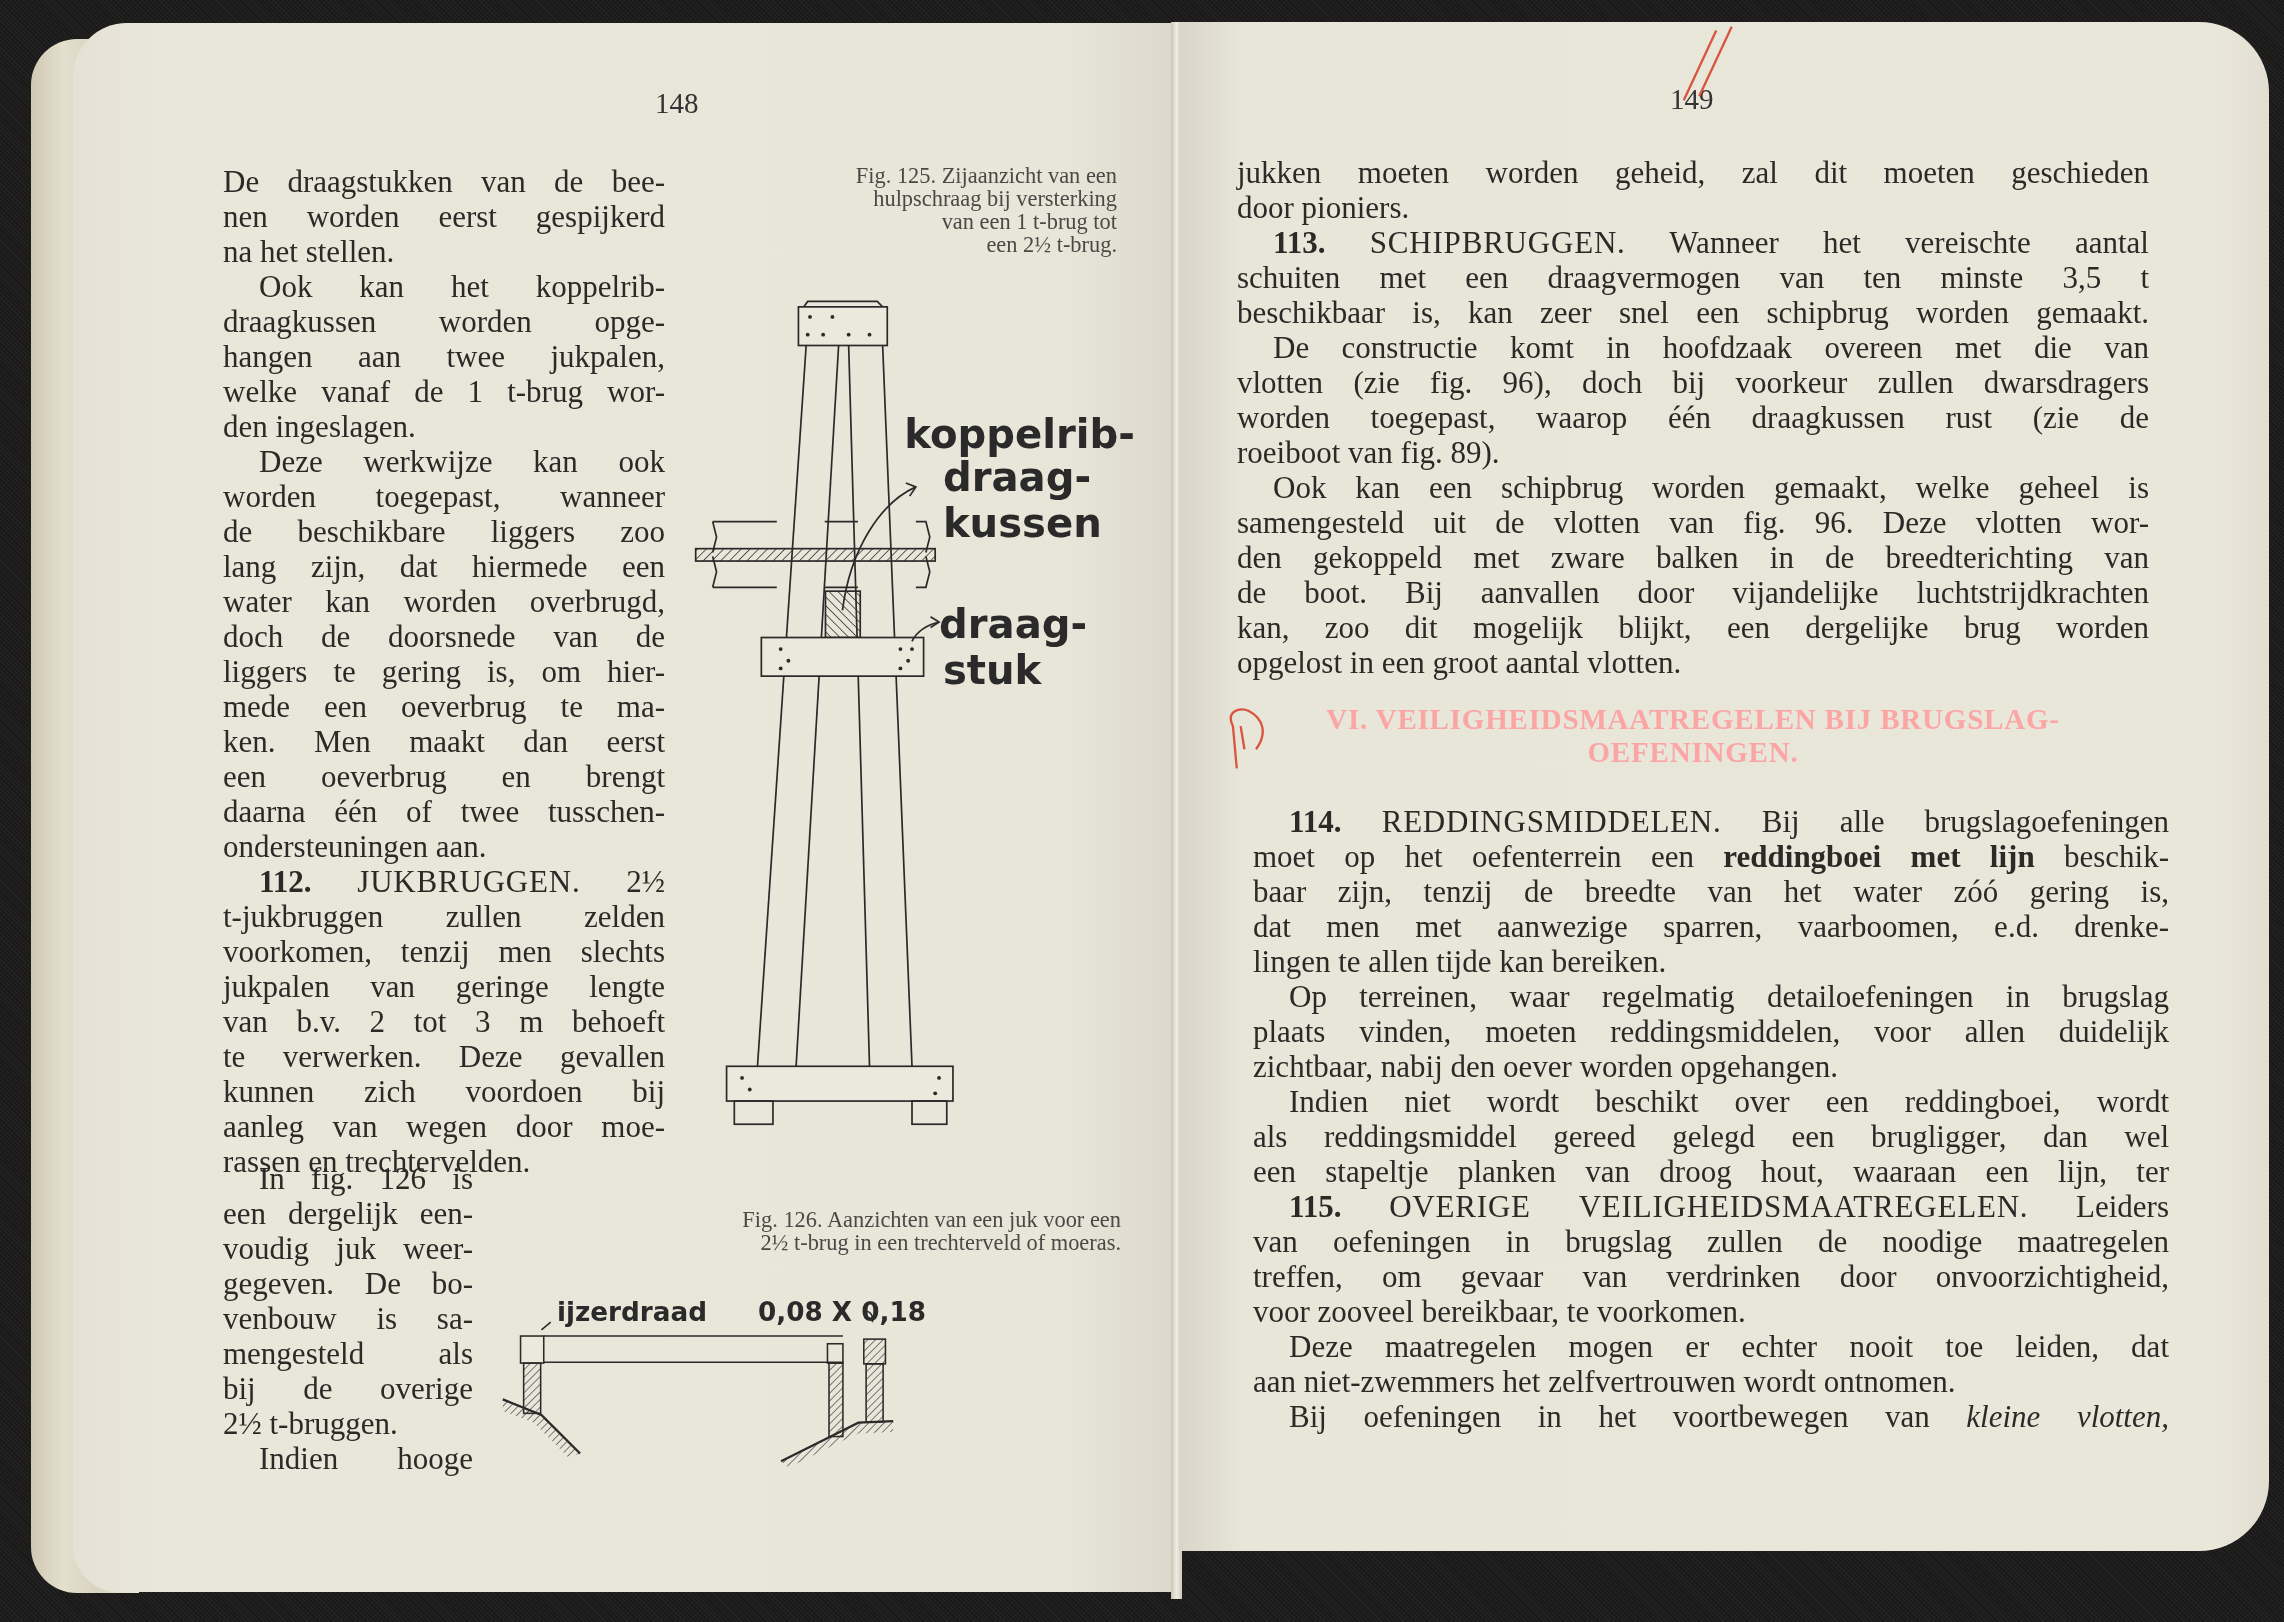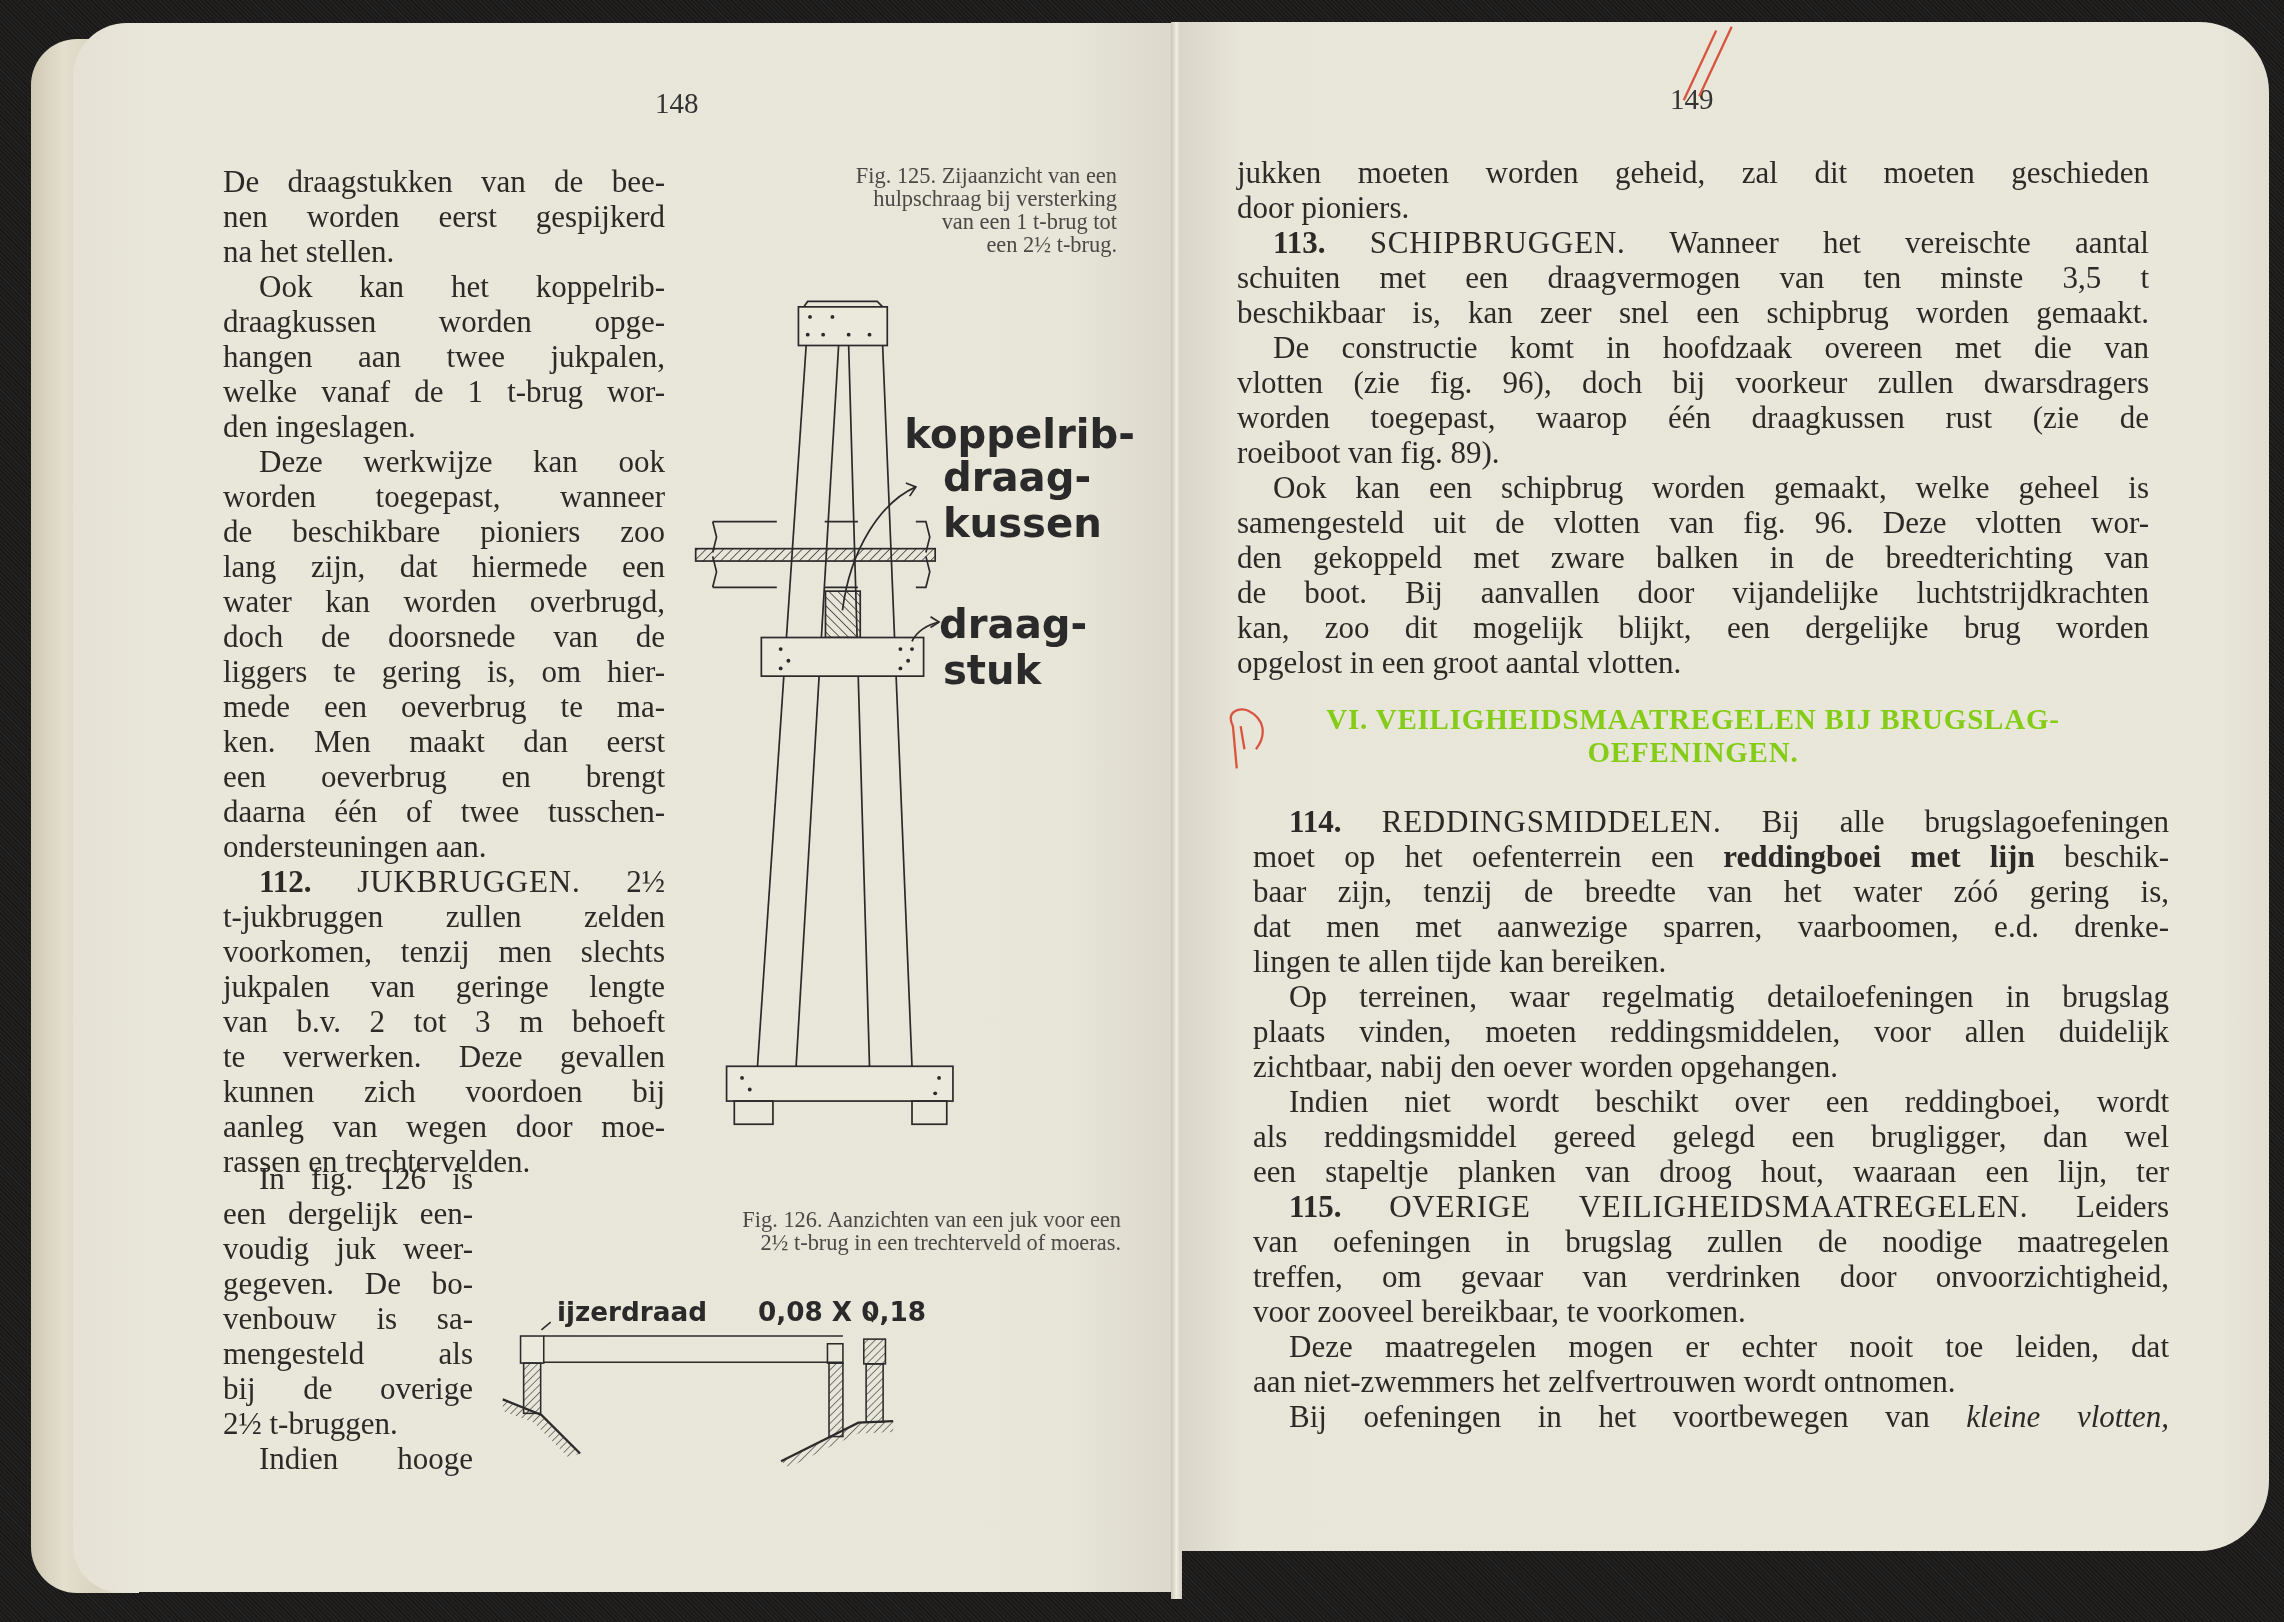--- a/index.html
+++ b/index.html
@@ -21,21 +21,21 @@
   .pagenum { position:absolute; font-size:29px; color:#333; font-family:"Liberation Serif", serif; }
   .txt { position:absolute; color:#2b2a27; font-family:"Liberation Serif", serif; font-size:31px; line-height:35px; }
   .line { display:block; white-space:nowrap; text-align:justify; text-align-last:justify; }
   .line.last { text-align-last:left; }
   .indent { padding-left:36px; }
   .num { font-weight:bold; }
   .caps { letter-spacing:0.8px; }
   .caption { position:absolute; font-family:"Liberation Serif", serif; font-size:22.4px; line-height:23px;
      color:#4a4946; text-align:right; }
   .heading { position:absolute; font-family:"Liberation Serif", serif; font-weight:bold; font-size:29px;
-     color:#84cc16; text-align:center; letter-spacing:0.8px; }
+     color:#fca5a5; text-align:center; letter-spacing:0.8px; }
   .bold { font-weight:bold; }
   .ital { font-style:italic; }
   .mark { position:absolute; }
   svg text { font-family:"DejaVu Sans", sans-serif; font-weight:bold; }
 </style>
 </head>
 <body>
 
 <div class="bg-texture"></div>
 <div class="page-stack-left"></div>
@@ -50,21 +50,21 @@
   <span class="line">De draagstukken van de bee-</span>
   <span class="line">nen worden eerst gespijkerd</span>
   <span class="line last">na het stellen.</span>
   <span class="line indent">Ook kan het koppelrib-</span>
   <span class="line">draagkussen worden opge-</span>
   <span class="line">hangen aan twee jukpalen,</span>
   <span class="line">welke vanaf de 1 t-brug wor-</span>
   <span class="line last">den ingeslagen.</span>
   <span class="line indent">Deze werkwijze kan ook</span>
   <span class="line">worden toegepast, wanneer</span>
-  <span class="line">de beschikbare pioniers zoo</span>
+  <span class="line">de beschikbare liggers zoo</span>
   <span class="line">lang zijn, dat hiermede een</span>
   <span class="line">water kan worden overbrugd,</span>
   <span class="line">doch de doorsnede van de</span>
   <span class="line">liggers te gering is, om hier-</span>
   <span class="line">mede een oeverbrug te ma-</span>
   <span class="line">ken. Men maakt dan eerst</span>
   <span class="line">een oeverbrug en brengt</span>
   <span class="line">daarna één of twee tusschen-</span>
   <span class="line last">ondersteuningen aan.</span>
   <span class="line indent"><span class="num">112.</span> <span class="caps">JUKBRUGGEN.</span> <span>2½</span></span>

